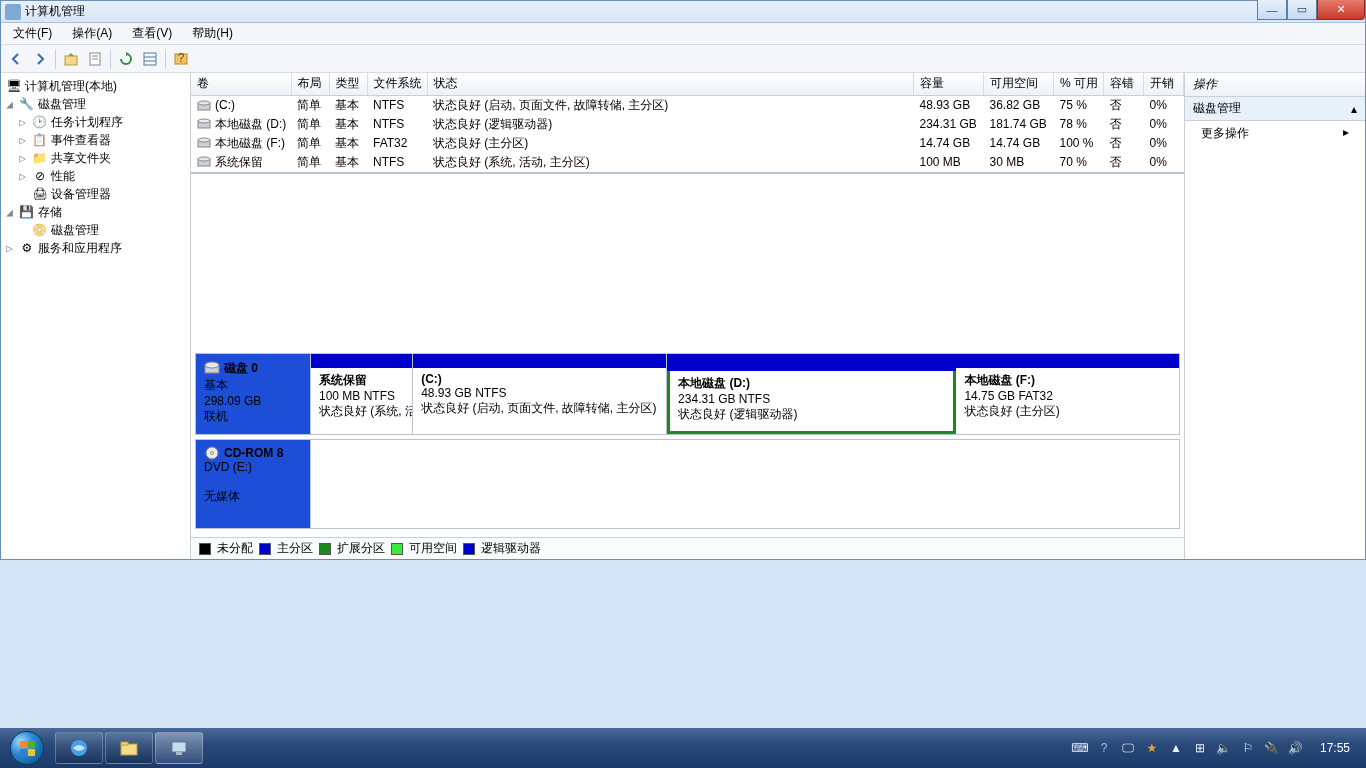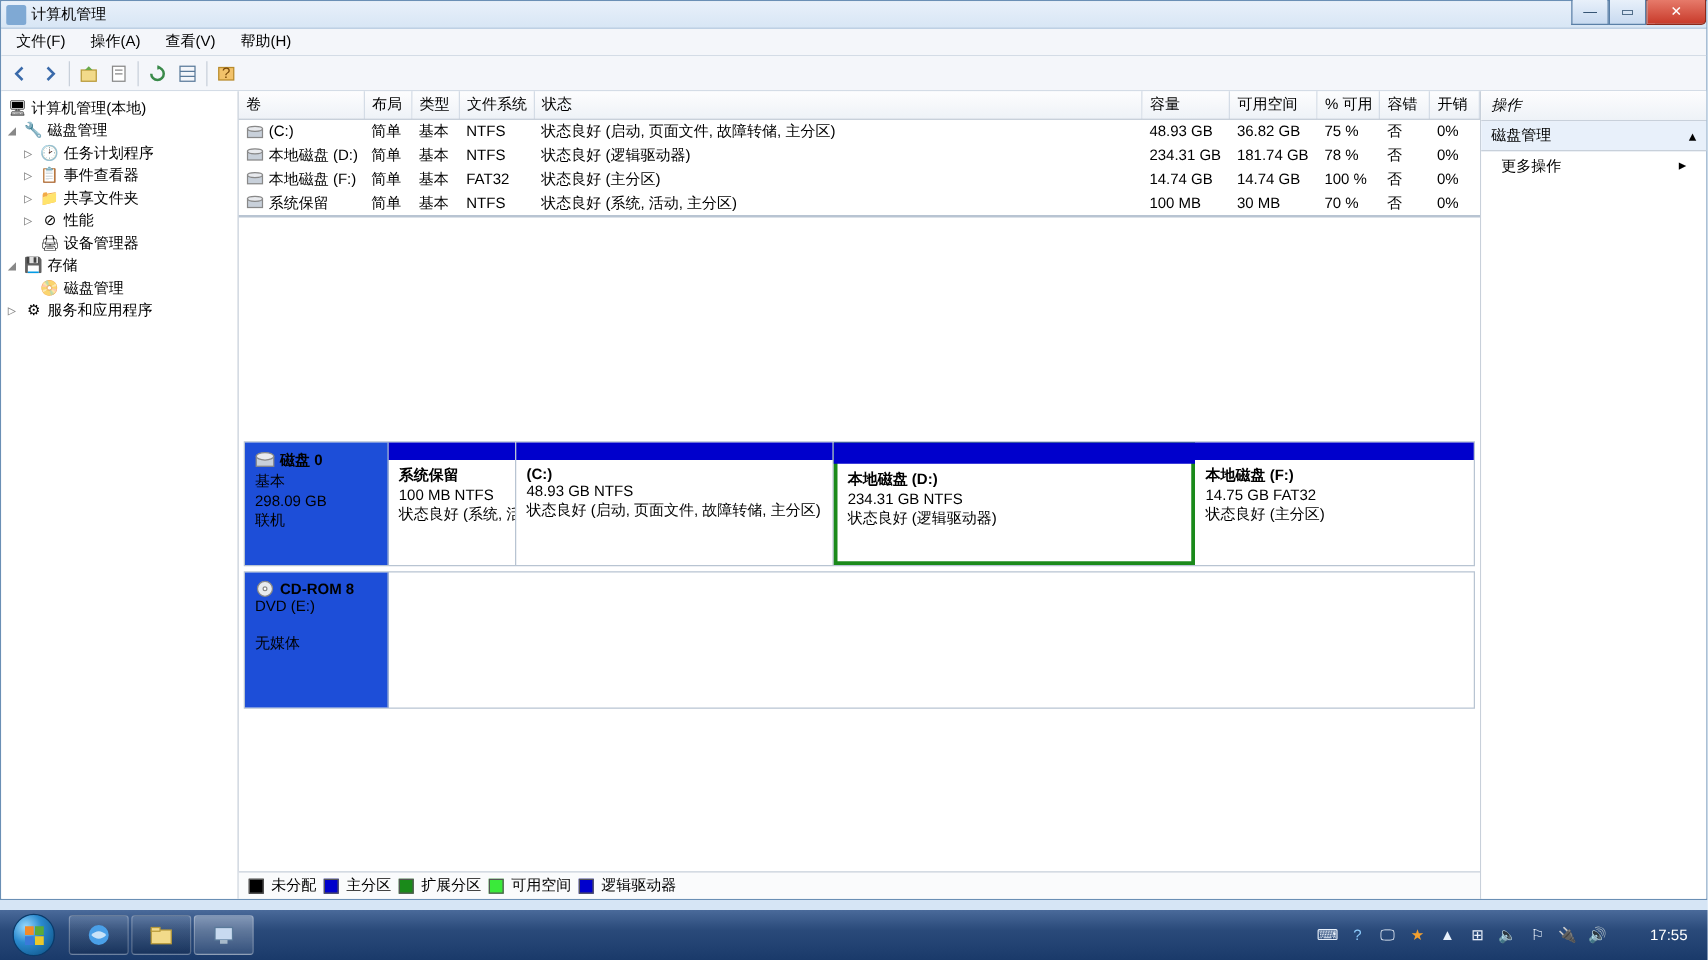--- a/index.html
+++ b/index.html
@@ -1,17 +1,17 @@
 <!DOCTYPE html>
 <html><head>
 <meta charset="utf-8">
 <style>
 * { box-sizing: border-box; margin: 0; padding: 0; font-family: "Microsoft YaHei", "Segoe UI", Tahoma, sans-serif; font-size: 12px; }
 html, body { width: 1366px; height: 768px; overflow: hidden; background: #d6e5f5; }
-.window { width: 1366px; height: 720px; background: #fff; border: 1px solid #6a8fb5; display: flex; flex-direction: column; }
+.window { width: 1366px; height: 560px; background: #fff; border: 1px solid #6a8fb5; display: flex; flex-direction: column; }
 .titlebar { height: 22px; background: linear-gradient(#e8f0fa, #d8e6f5); display: flex; align-items: center; padding: 0 4px; border-bottom: 1px solid #a9c1db; position: relative; }
 .titlebar .appicon { width: 16px; height: 16px; background: #7fa9d4; border-radius: 2px; margin-right: 4px; }
 .titlebar .title { flex: 1; }
 .winbtns { position: absolute; right: 0; top: -1px; display: flex; }
 .winbtn { width: 30px; height: 20px; border: 1px solid #5a7fa6; border-top: none; background: linear-gradient(#e8f0fa,#c8daf0); display: flex; align-items: center; justify-content: center; font-family: Arial; font-size: 11px; }
 .winbtn.close { width: 48px; background: linear-gradient(#e67a6a,#c83a2a); color: #fff; border-color: #8a2a1a; border-bottom-right-radius: 4px; }
 .winbtn.min, .winbtn.max { color: #2a4a6a; }
 .menubar { height: 22px; background: #f4f6fa; display: flex; align-items: center; padding: 0 4px; gap: 4px; border-bottom: 1px solid #d4dce6; }
 .menubar span { padding: 2px 8px; }
 .toolbar { height: 28px; background: #f4f6fa; display: flex; align-items: center; padding: 0 4px; gap: 2px; border-bottom: 1px solid #d4dce6; }
@@ -48,21 +48,21 @@
 .actions .ahdr { background: linear-gradient(#fdfdfe,#eef2f7); border-bottom: 1px solid #c8d0da; padding: 3px 8px; font-style: italic; }
 .actions .asec { background: #e8f0fa; padding: 3px 8px; border-bottom: 1px solid #c8d0da; display: flex; justify-content: space-between; align-items: center; }
 .actions .aitem { padding: 4px 16px; display: flex; justify-content: space-between; }
 .taskbar { position: absolute; left: 0; bottom: 0; width: 1366px; height: 40px; background: linear-gradient(#4a6a9a, #2a4a7a 40%, #1a3a6a); display: flex; align-items: center; }
 .startbtn { width: 54px; height: 40px; display: flex; align-items: center; justify-content: center; }
 .startorb { width: 34px; height: 34px; border-radius: 50%; background: radial-gradient(circle at 30% 30%, #9adaff, #2a8acf 40%, #0a4a7a); border: 1px solid #0a3a6a; position: relative; }
 .startorb::before { content:""; position:absolute; left:9px; top:9px; width:7px; height:7px; background:#f28a2a; }
 .startorb::after { content:""; position:absolute; left:17px; top:9px; width:7px; height:7px; background:#5aaa3a; box-shadow: -8px 8px 0 #3a7ada, 0 8px 0 #eac82a; }
 .tbitem { width: 48px; height: 32px; margin: 0 1px; background: linear-gradient(rgba(255,255,255,.15), rgba(0,0,0,.15)); border: 1px solid rgba(255,255,255,.25); border-radius: 3px; display: flex; align-items: center; justify-content: center; }
 .tray { margin-left: auto; display: flex; align-items: center; gap: 8px; padding: 0 8px; color: #fff; }
-.tray .clock { padding: 0 8px; margin-left: 18px; }
+.tray .clock { padding: 0 8px; }
 .trayicon { width: 16px; height: 16px; display: inline-flex; align-items: center; justify-content: center; color: #e8f0fa; }
 </style>
 </head>
 <body>
 
 <div class="window">
   <div class="titlebar">
     <span class="appicon"></span>
     <span class="title">计算机管理</span>
     <div class="winbtns">

